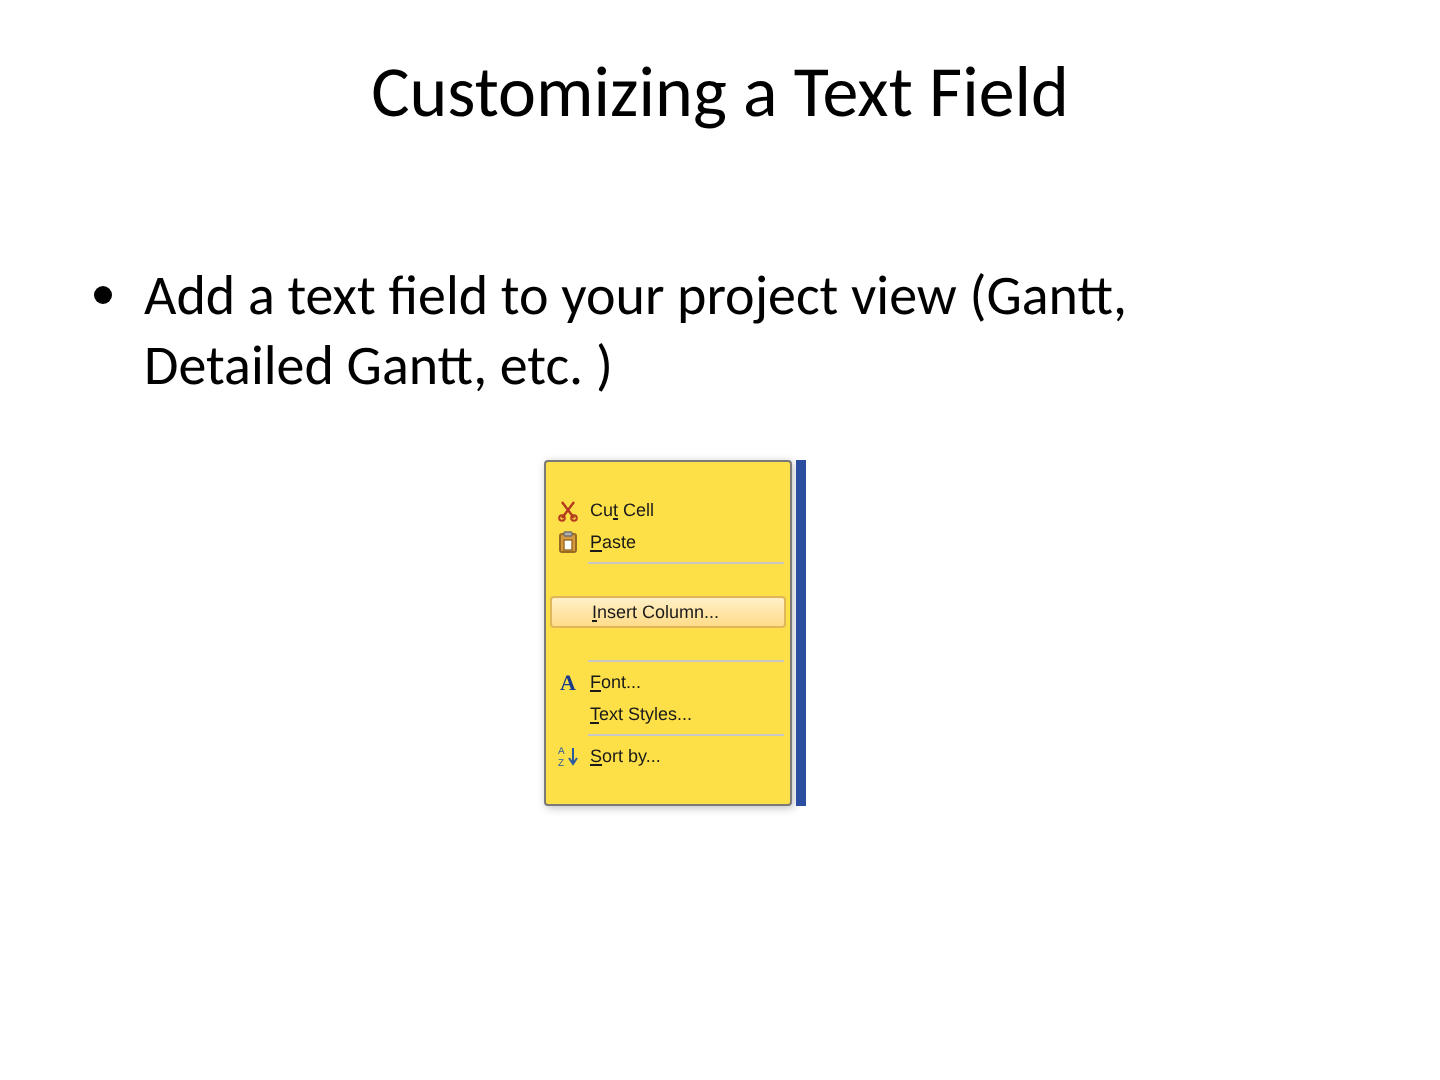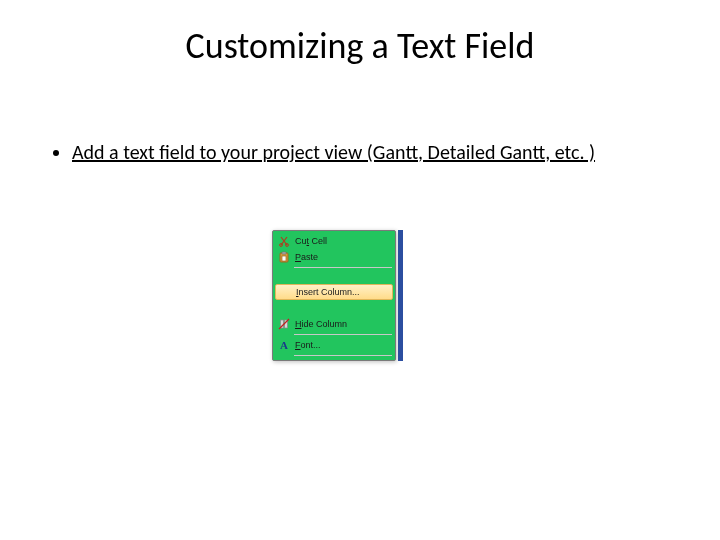--- a/index.html
+++ b/index.html
@@ -21,49 +21,48 @@
     position: absolute;
     top: 24px;
     left: 0;
     width: 100%;
     text-align: center;
     font-size: 36px;
     font-weight: 400;
   }
   .bullet-block {
     position: absolute;
-    top: 140px;
+    top: 130px;
     left: 44px;
     right: 60px;
-    font-size: 20px;
+    font-size: 28px;
     line-height: 1.25;
-    text-decoration: underline;
   }
   .bullet-block ul {
     margin: 0;
     padding-left: 28px;
   }
   .bullet-block li {
     list-style-type: disc;
   }
   .menu-wrap {
     position: absolute;
     top: 230px;
     left: 272px;
     width: 124px;
   }
   .context-menu {
-    background: #22c55e;
+    background: #fde047;
     border: 1px solid #7a7a7a;
     border-radius: 2px;
     box-shadow: 1px 1px 4px rgba(0,0,0,0.25);
     font-family: Tahoma, "Segoe UI", Arial, sans-serif;
     font-size: 9px;
     color: #1a1a1a;
-    padding: 2px 1px;
+    padding: 16px 1px;
   }
   .menu-item {
     display: flex;
     align-items: center;
     height: 16px;
     padding: 0 4px 0 2px;
     white-space: nowrap;
   }
   .menu-item.highlight {
     background: linear-gradient(#fff0c7, #ffdc8a);
@@ -133,36 +132,40 @@
                 <rect x="4" y="5" width="4" height="5" fill="#fff" stroke="#9a6a20" stroke-width="0.7"></rect>
               </svg>
             </span>
             <span class="menu-label"><span class="ul-b">P</span>aste</span>
           </div>
           <div class="divider"></div>
           <div class="menu-item highlight">
             <span class="icon-box"></span>
             <span class="menu-label"><span class="ul-b">I</span>nsert Column...</span>
           </div>
-          <div class="menu-item">
-            <span class="icon-box">
-              <svg width="12" height="12" viewBox="0 0 12 12">
-                <rect x="2.5" y="2" width="3" height="8" fill="#d8d8d8" stroke="#888" stroke-width="0.7"></rect>
-                <rect x="6.5" y="2" width="3" height="8" fill="#d8d8d8" stroke="#888" stroke-width="0.7"></rect>
-                <line x1="1" y1="11" x2="11" y2="1" stroke="#c02020" stroke-width="1.3"></line>
-              </svg>
-            </span>
-            <span class="menu-label"><span class="ul-b">H</span>ide Column</span>
-          </div>
           <div class="divider"></div>
           <div class="menu-item">
             <span class="icon-box">
               <svg width="12" height="12" viewBox="0 0 12 12">
                 <text x="2" y="10" font-family="Times New Roman,serif" font-size="11" font-weight="bold" fill="#1a3a8a">A</text>
               </svg>
             </span>
             <span class="menu-label"><span class="ul-b">F</span>ont...</span>
           </div>
+          <div class="menu-item">
+            <span class="icon-box"></span>
+            <span class="menu-label"><span class="ul-b">T</span>ext Styles...</span>
+          </div>
           <div class="divider"></div>
+          <div class="menu-item">
+            <span class="icon-box">
+              <svg width="12" height="12" viewBox="0 0 12 12">
+                <text x="1" y="5" font-size="5" fill="#2b5aa0">A</text>
+                <text x="1" y="11" font-size="5" fill="#2b5aa0">Z</text>
+                <path d="M8.5 2 L8.5 9 M6.5 7 L8.5 10 L10.5 7" stroke="#2b5aa0" stroke-width="1" fill="none"></path>
+              </svg>
+            </span>
+            <span class="menu-label"><span class="ul-b">S</span>ort by...</span>
+          </div>
         </div>
     </div>
   </div>
 </div>
 
 </body></html>

